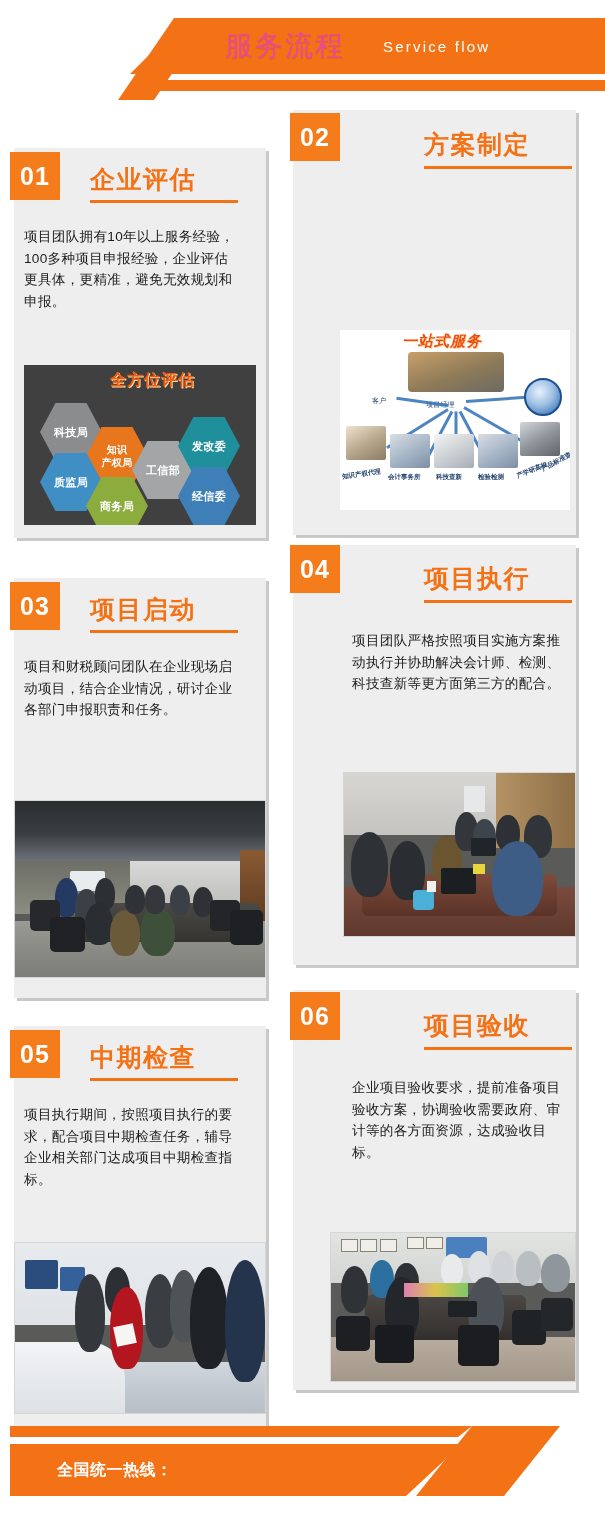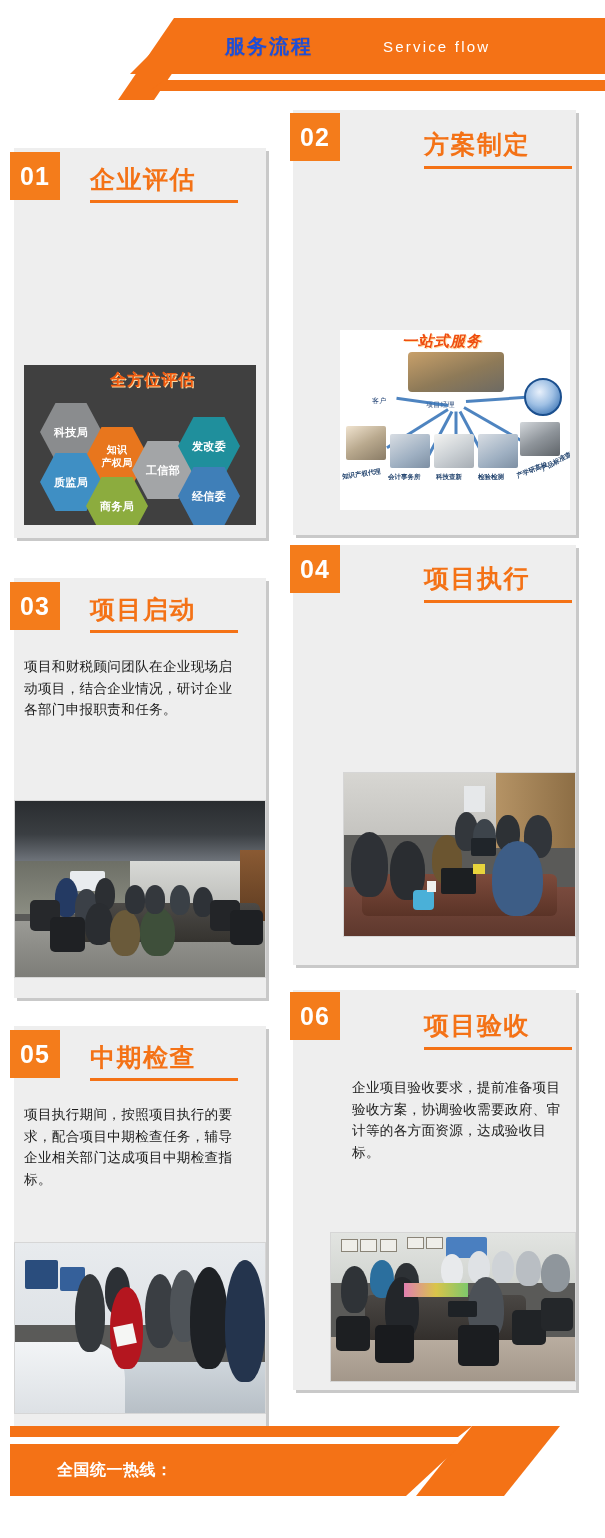--- a/index.html
+++ b/index.html
@@ -40,23 +40,23 @@
   .header-wedge {
     position: absolute;
     left: 118px; top: 18px;
     width: 140px; height: 82px;
     background: #f47216;
     clip-path: polygon(56px 0, 92px 0, 36px 82px, 0 82px);
   }
   .header-title {
     position: absolute;
     left: 225px; top: 22px;
-    color: #1d4ed8;
-    font-size: 20px;
-    font-weight: bold;
+    color: #ec4899;
+    font-size: 28px;
+    font-weight: normal;
     letter-spacing: 2px;
     line-height: 48px;
     text-shadow: 0 1px 1px rgba(0,0,0,.12);
   }
   .header-sub {
     position: absolute;
     left: 383px; top: 33px;
     color: #ffffff;
     font-size: 15px;
     letter-spacing: 2.2px;
@@ -310,20 +310,21 @@
     <div class="header-band"></div>
     <div class="header-stripe"></div>
     <div class="header-title">服务流程</div>
     <div class="header-sub">Service flow</div>
   </div>
 
   <div class="card" id="card1"></div>
   <div class="badge" id="badge1">01</div>
   <div class="card-title" id="title1">企业评估</div>
   <div class="card-title-rule" id="rule1"></div>
+  <div class="card-body" id="body1">项目团队拥有10年以上服务经验，100多种项目申报经验，企业评估更具体，更精准，避免无效规划和申报。</div>
 
   <div class="hex-art" id="art1">
     <div class="hex-title">全方位评估</div>
     <div class="hex" style="left:16px; top:38px; background:#8a8c8e;">
       <span>科技局</span>
     </div>
     <div class="hex" style="left:62px; top:62px; background:#e8761d; font-size:10px;">
       <span style="white-space:pre-line;">知识
 产权局</span>
     </div>
@@ -405,20 +406,21 @@
     <div class="chair" style="left:6%;  top:56%; width:12%; height:18%; background:#26282b;"></div>
     <div class="chair" style="left:14%; top:66%; width:14%; height:20%; background:#1f2124;"></div>
     <div class="chair" style="left:78%; top:56%; width:12%; height:18%; background:#232528;"></div>
     <div class="chair" style="left:86%; top:62%; width:13%; height:20%; background:#1e2023;"></div>
   </div>
 
   <div class="card" id="card4"></div>
   <div class="badge" id="badge4">04</div>
   <div class="card-title" id="title4">项目执行</div>
   <div class="card-title-rule" id="rule4"></div>
+  <div class="card-body" id="body4">项目团队严格按照项目实施方案推动执行并协助解决会计师、检测、科技查新等更方面第三方的配合。</div>
 
   <div class="photo" id="photo4">
     <div class="sky" style="background:linear-gradient(180deg,#d7d6d2 0%, #c5c4c0 100%); height:38%;"></div>
     <div style="position:absolute; right:0; top:0; width:34%; height:46%; background:linear-gradient(90deg,#b59365,#8d6e45);"></div>
     <div style="position:absolute; left:52%; top:8%; width:9%; height:16%; background:#e6e8ea;"></div>
     <div class="floor" style="background:linear-gradient(180deg,#7a4b3e,#5e382d); height:30%;"></div>
     <div class="table" style="left:8%; top:62%; width:84%; height:26%; background:linear-gradient(180deg,#7d4b3c,#5a3327);"></div>
     <div class="person" style="left:3%;  top:36%; width:16%; height:40%; background:#2e3136;"></div>
     <div class="person" style="left:20%; top:42%; width:15%; height:36%; background:#2a2d31;"></div>
     <div class="person" style="left:38%; top:38%; width:13%; height:30%; background:#6b5530;"></div>

